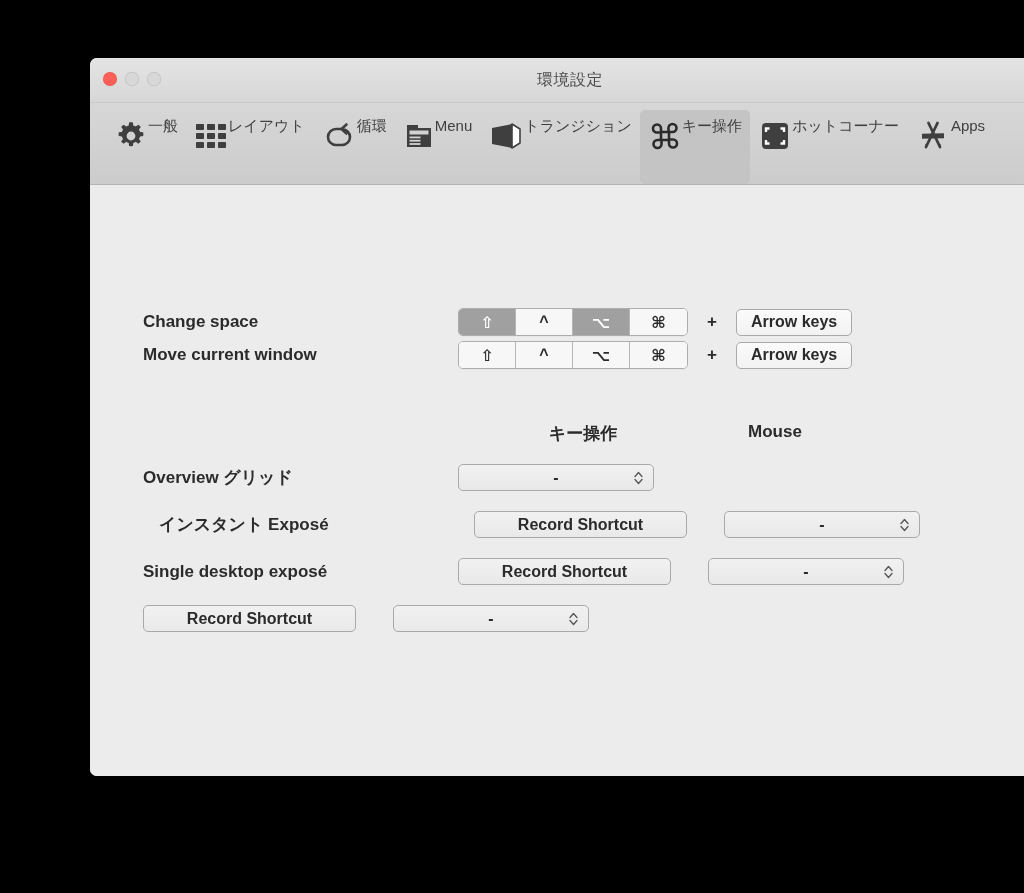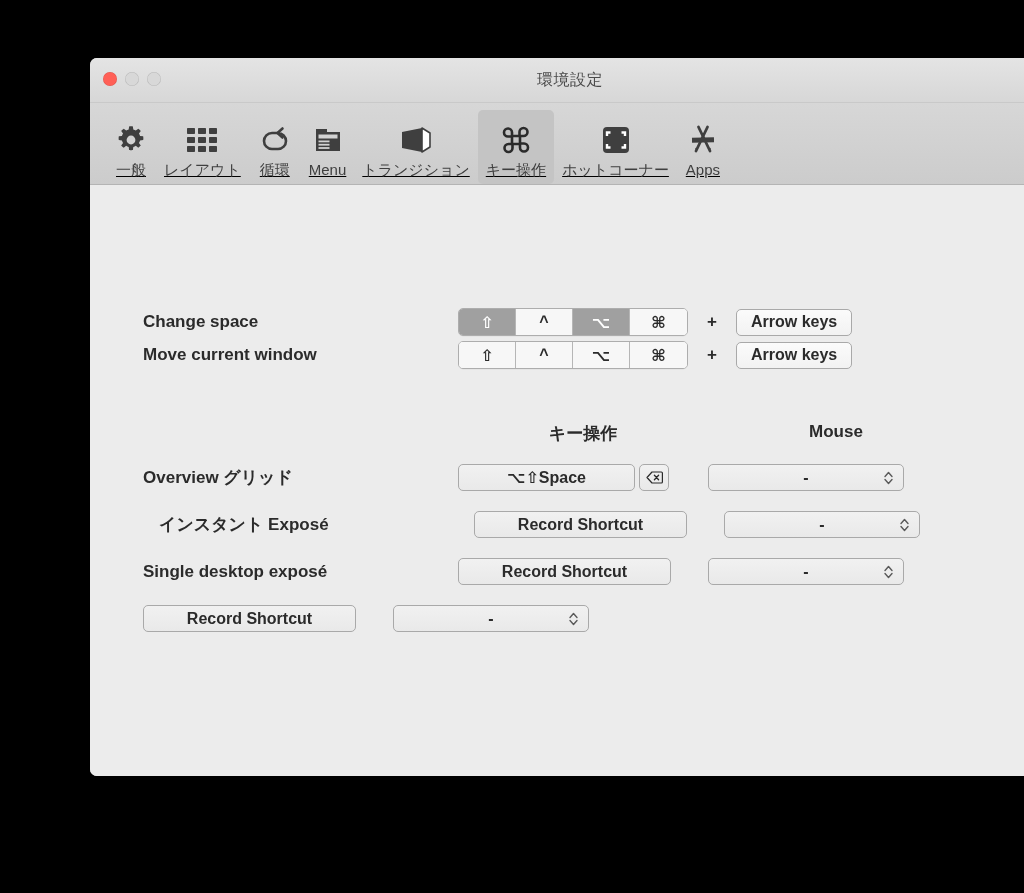--- a/index.html
+++ b/index.html
@@ -74,29 +74,27 @@
     align-items: flex-end;
     height: 82px;
     padding: 0 16px;
     background: linear-gradient(to bottom, #d7d7d7 0%, #cccccc 100%);
     border-bottom: 1px solid #b4b4b4;
     box-sizing: border-box;
   }
 
   .tool {
     display: flex;
-    flex-direction: column;
-    align-items: center;
+    flex-direction: row;
     justify-content: flex-end;
     padding: 6px 8px 4px 8px;
     border-radius: 5px;
     min-width: 46px;
     height: 74px;
     box-sizing: border-box;
-    text-decoration: underline;
   }
   .tool.selected { background: #c4c4c4; }
 
   .tool .glyph {
     height: 40px;
     display: flex;
     align-items: center;
     justify-content: center;
   }
   .tool .tlabel {
@@ -398,33 +396,24 @@
           <div class="seg">⇧</div>
           <div class="seg">^</div>
           <div class="seg">⌥</div>
           <div class="seg">⌘</div>
         </div>
         <div class="plus">+</div>
         <div class="pillbtn">Arrow keys</div>
       </div>
 
       <div class="colhdr" style="left:368px; width:250px; top:237px;">キー操作</div>
-      <div class="colhdr" style="left:647px; width:198px; top:237px;">Mouse</div>
+      <div class="colhdr" style="left:586px; width:198px; top:237px;">Mouse</div>
 
       <div class="row" style="top:279px;">
         <div class="rowlabel">Overview グリッド</div>
-        <div class="sc-cell">
-          <div class="shortcut-btn recorded">⌥⇧Space</div>
-          <div class="clear-btn">
-            <svg width="17" height="13" viewBox="0 0 17 13">
-              <path d="M6 1 H15.4 a1 1 0 0 1 1 1 V11 a1 1 0 0 1 -1 1 H6 L1 6.5 Z" fill="none" stroke="#2b2b2b" stroke-width="1.2" stroke-linejoin="round"></path>
-              <path d="M8.4 4.2 L12.6 8.8 M12.6 4.2 L8.4 8.8" stroke="#2b2b2b" stroke-width="1.3" stroke-linecap="round"></path>
-            </svg>
-          </div>
-        </div>
         <div class="popup">
           <span>-</span>
           <span class="arrows">
             <svg width="11" height="15" viewBox="0 0 11 15">
               <path d="M2 6 L5.5 2 L9 6" fill="none" stroke="#5a5a5a" stroke-width="1.4" stroke-linecap="round" stroke-linejoin="round"></path>
               <path d="M2 9 L5.5 13 L9 9" fill="none" stroke="#5a5a5a" stroke-width="1.4" stroke-linecap="round" stroke-linejoin="round"></path>
             </svg>
           </span>
         </div>
       </div>

